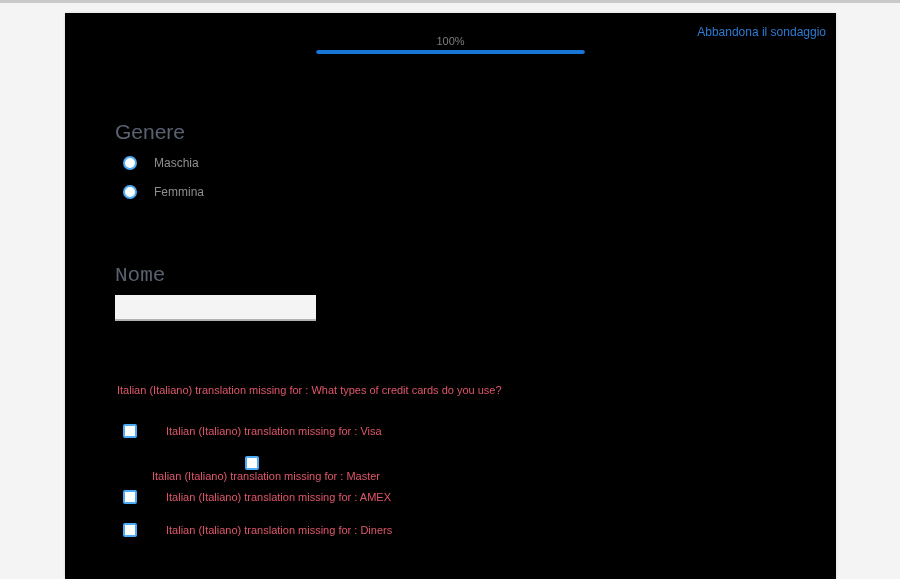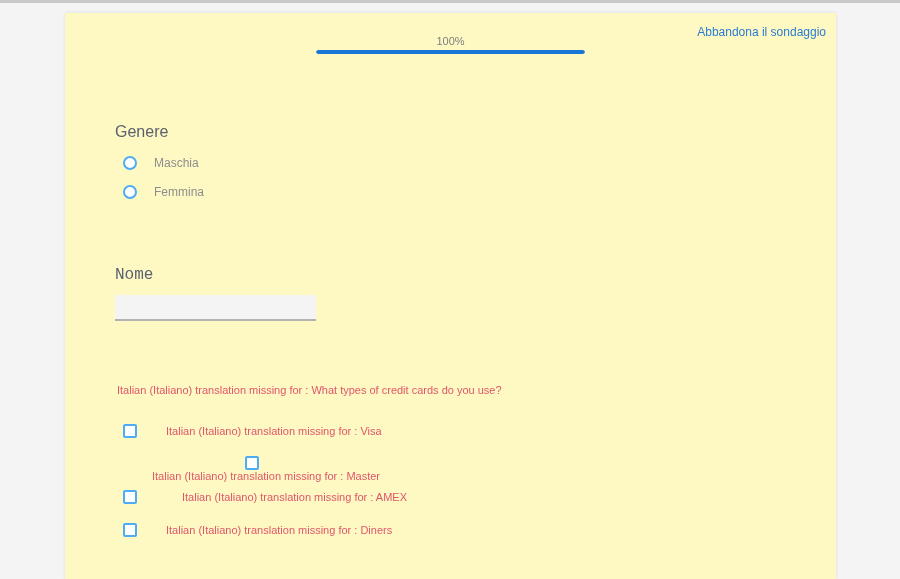--- a/index.html
+++ b/index.html
@@ -15,21 +15,21 @@
     overflow:hidden;
   }
   .top-strip {
     position:absolute; left:0; top:0;
     width:900px; height:3px;
     background:#c9c9c9;
   }
   .panel {
     position:absolute; left:65px; top:13px;
     width:771px; height:566px;
-    background:#fef9c3;
+    background:#000000;
     box-shadow:0 0 3px rgba(0,0,0,0.10);
   }
 
   
   .progress-wrap {
     position:absolute; left:251px; top:22px; width:269px;
   }
   .progress-label {
     text-align:center;
     font-size:11px; line-height:12px;
@@ -51,21 +51,21 @@
     position:absolute; top:12px; right:10px;
     font-size:12px; line-height:14px;
     color:#2b7bd4;
     text-decoration:none;
     cursor:pointer;
   }
 
   
   .q-heading {
     position:absolute; left:50px;
-    font-size:16px; line-height:17px;
+    font-size:21px; line-height:17px;
     color:#5a6271;
     font-weight:400;
   }
   .h-gender { top:110px; }
   .h-name   { top:254px;font-family:Liberation Mono, monospace; }
 
   
   .option-row {
     position:absolute; left:52px;
     display:flex; align-items:center;
@@ -114,21 +114,21 @@
     background:#ffffff;
     flex:0 0 auto;
   }
   .checkbox-label {
     margin-left:29px;
     font-size:11px;
     color:#e0566b;
   }
   .c-0 { top:410px; }
   .c-1 { top:443px;flex-direction:column; }
-  .c-2 { top:476px;gap:16px; }
+  .c-2 { top:476px; }
   .c-3 { top:509px;justify-content:center; }
 </style>
 </head>
 <body>
 
 <div class="viewport">
   <div class="top-strip"></div>
 
   <div class="panel">
 

